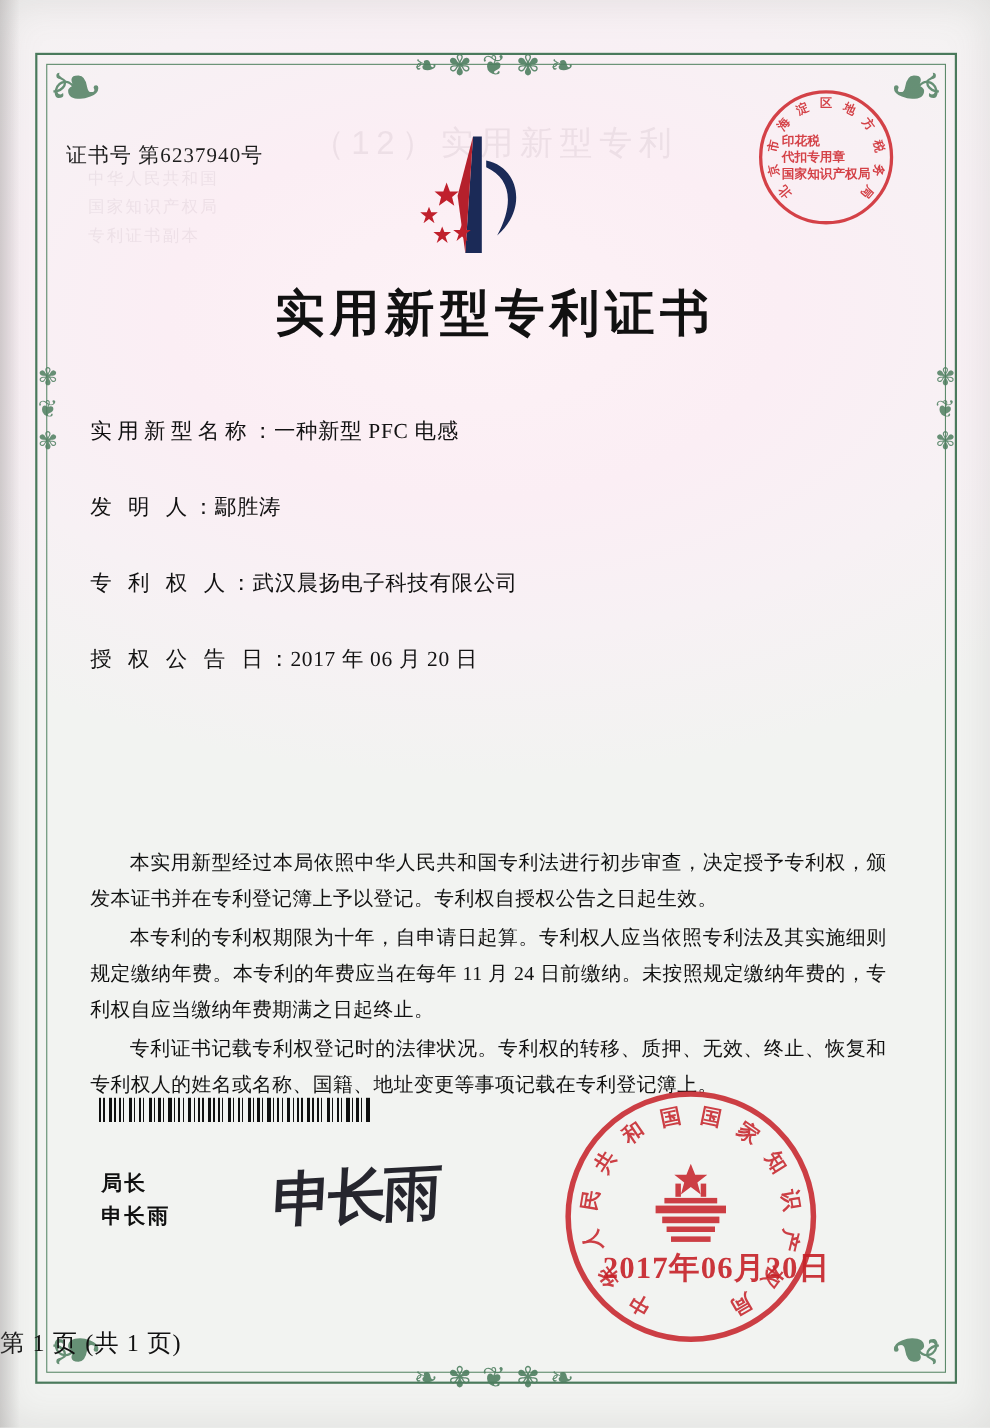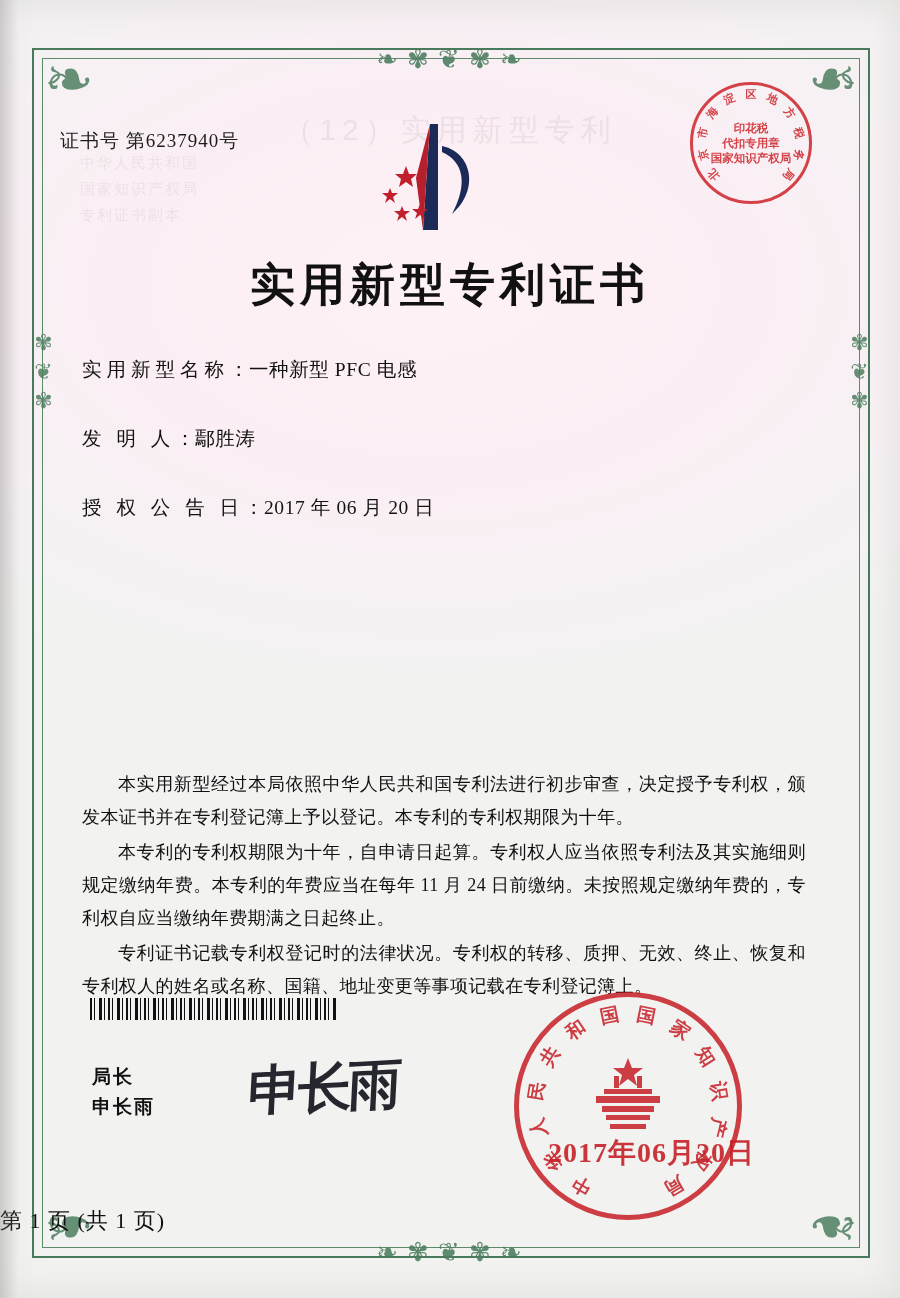--- a/index.html
+++ b/index.html
@@ -117,21 +117,21 @@
     text-align: center;
     font-size: 45px;
     font-weight: 700;
     letter-spacing: 5px;
     color: #111;
     font-family: "DejaVu Sans", sans-serif;
   }
 
   .fields {
     position: absolute;
-    left: 82px; top: 356px;
+    left: 82px; top: 378px;
     width: 700px;
   }
   .field-row {
     font-size: 19.5px;
     color: #121212;
     margin-bottom: 42px;
     letter-spacing: .5px;
     white-space: nowrap;
   }
   .field-label { letter-spacing: 5px; }
@@ -235,21 +235,21 @@
   .seal-small .ring-text span {
     position: absolute; left: 50%; top: 50%;
     font-size: 11px; font-weight: 700;
     font-family: "DejaVu Sans", sans-serif;
     transform-origin: 0 0;
   }
   .seal-small .center-lines {
     position: absolute;
     left: 50%; top: 50%;
     transform: translate(-50%,-50%);
-    text-align: center;
+    text-align: left;
     font-size: 11.5px;
     line-height: 15px;
     font-weight: 700;
     font-family: "DejaVu Sans", sans-serif;
     white-space: nowrap;
   }
 
   .footer {
     position: absolute;
     left: 0; right: 0; bottom: 62px;
@@ -337,26 +337,29 @@
   <div class="title">实用新型专利证书</div>
 
   <div class="fields">
     <div class="field-row">
       <span class="field-label">实用新型名称</span><span>：</span><span class="field-value">一种新型 PFC 电感</span>
     </div>
     <div class="field-row">
       <span class="field-label">发 明 人</span><span>：</span><span class="field-value">鄢胜涛</span>
     </div>
     <div class="field-row">
+      <span class="field-label">专 利 权 人</span><span>：</span><span class="field-value">武汉晨扬电子科技有限公司</span>
+    </div>
+    <div class="field-row">
       <span class="field-label">授 权 公 告 日</span><span>：</span><span class="field-value">2017 年 06 月 20 日</span>
     </div>
   </div>
 
   <div class="body-text">
-    <p>本实用新型经过本局依照中华人民共和国专利法进行初步审查，决定授予专利权，颁发本证书并在专利登记簿上予以登记。本专利的专利权期限为十年。</p>
+    <p>本实用新型经过本局依照中华人民共和国专利法进行初步审查，决定授予专利权，颁发本证书并在专利登记簿上予以登记。专利权自授权公告之日起生效。</p>
     <p>本专利的专利权期限为十年，自申请日起算。专利权人应当依照专利法及其实施细则规定缴纳年费。本专利的年费应当在每年 11 月 24 日前缴纳。未按照规定缴纳年费的，专利权自应当缴纳年费期满之日起终止。</p>
     <p>专利证书记载专利权登记时的法律状况。专利权的转移、质押、无效、终止、恢复和专利权人的姓名或名称、国籍、地址变更等事项记载在专利登记簿上。</p>
   </div>
 
   <div class="barcode"></div>
 
   <div class="director">
     <div>局长</div>
     <div>申长雨</div>
   </div>

